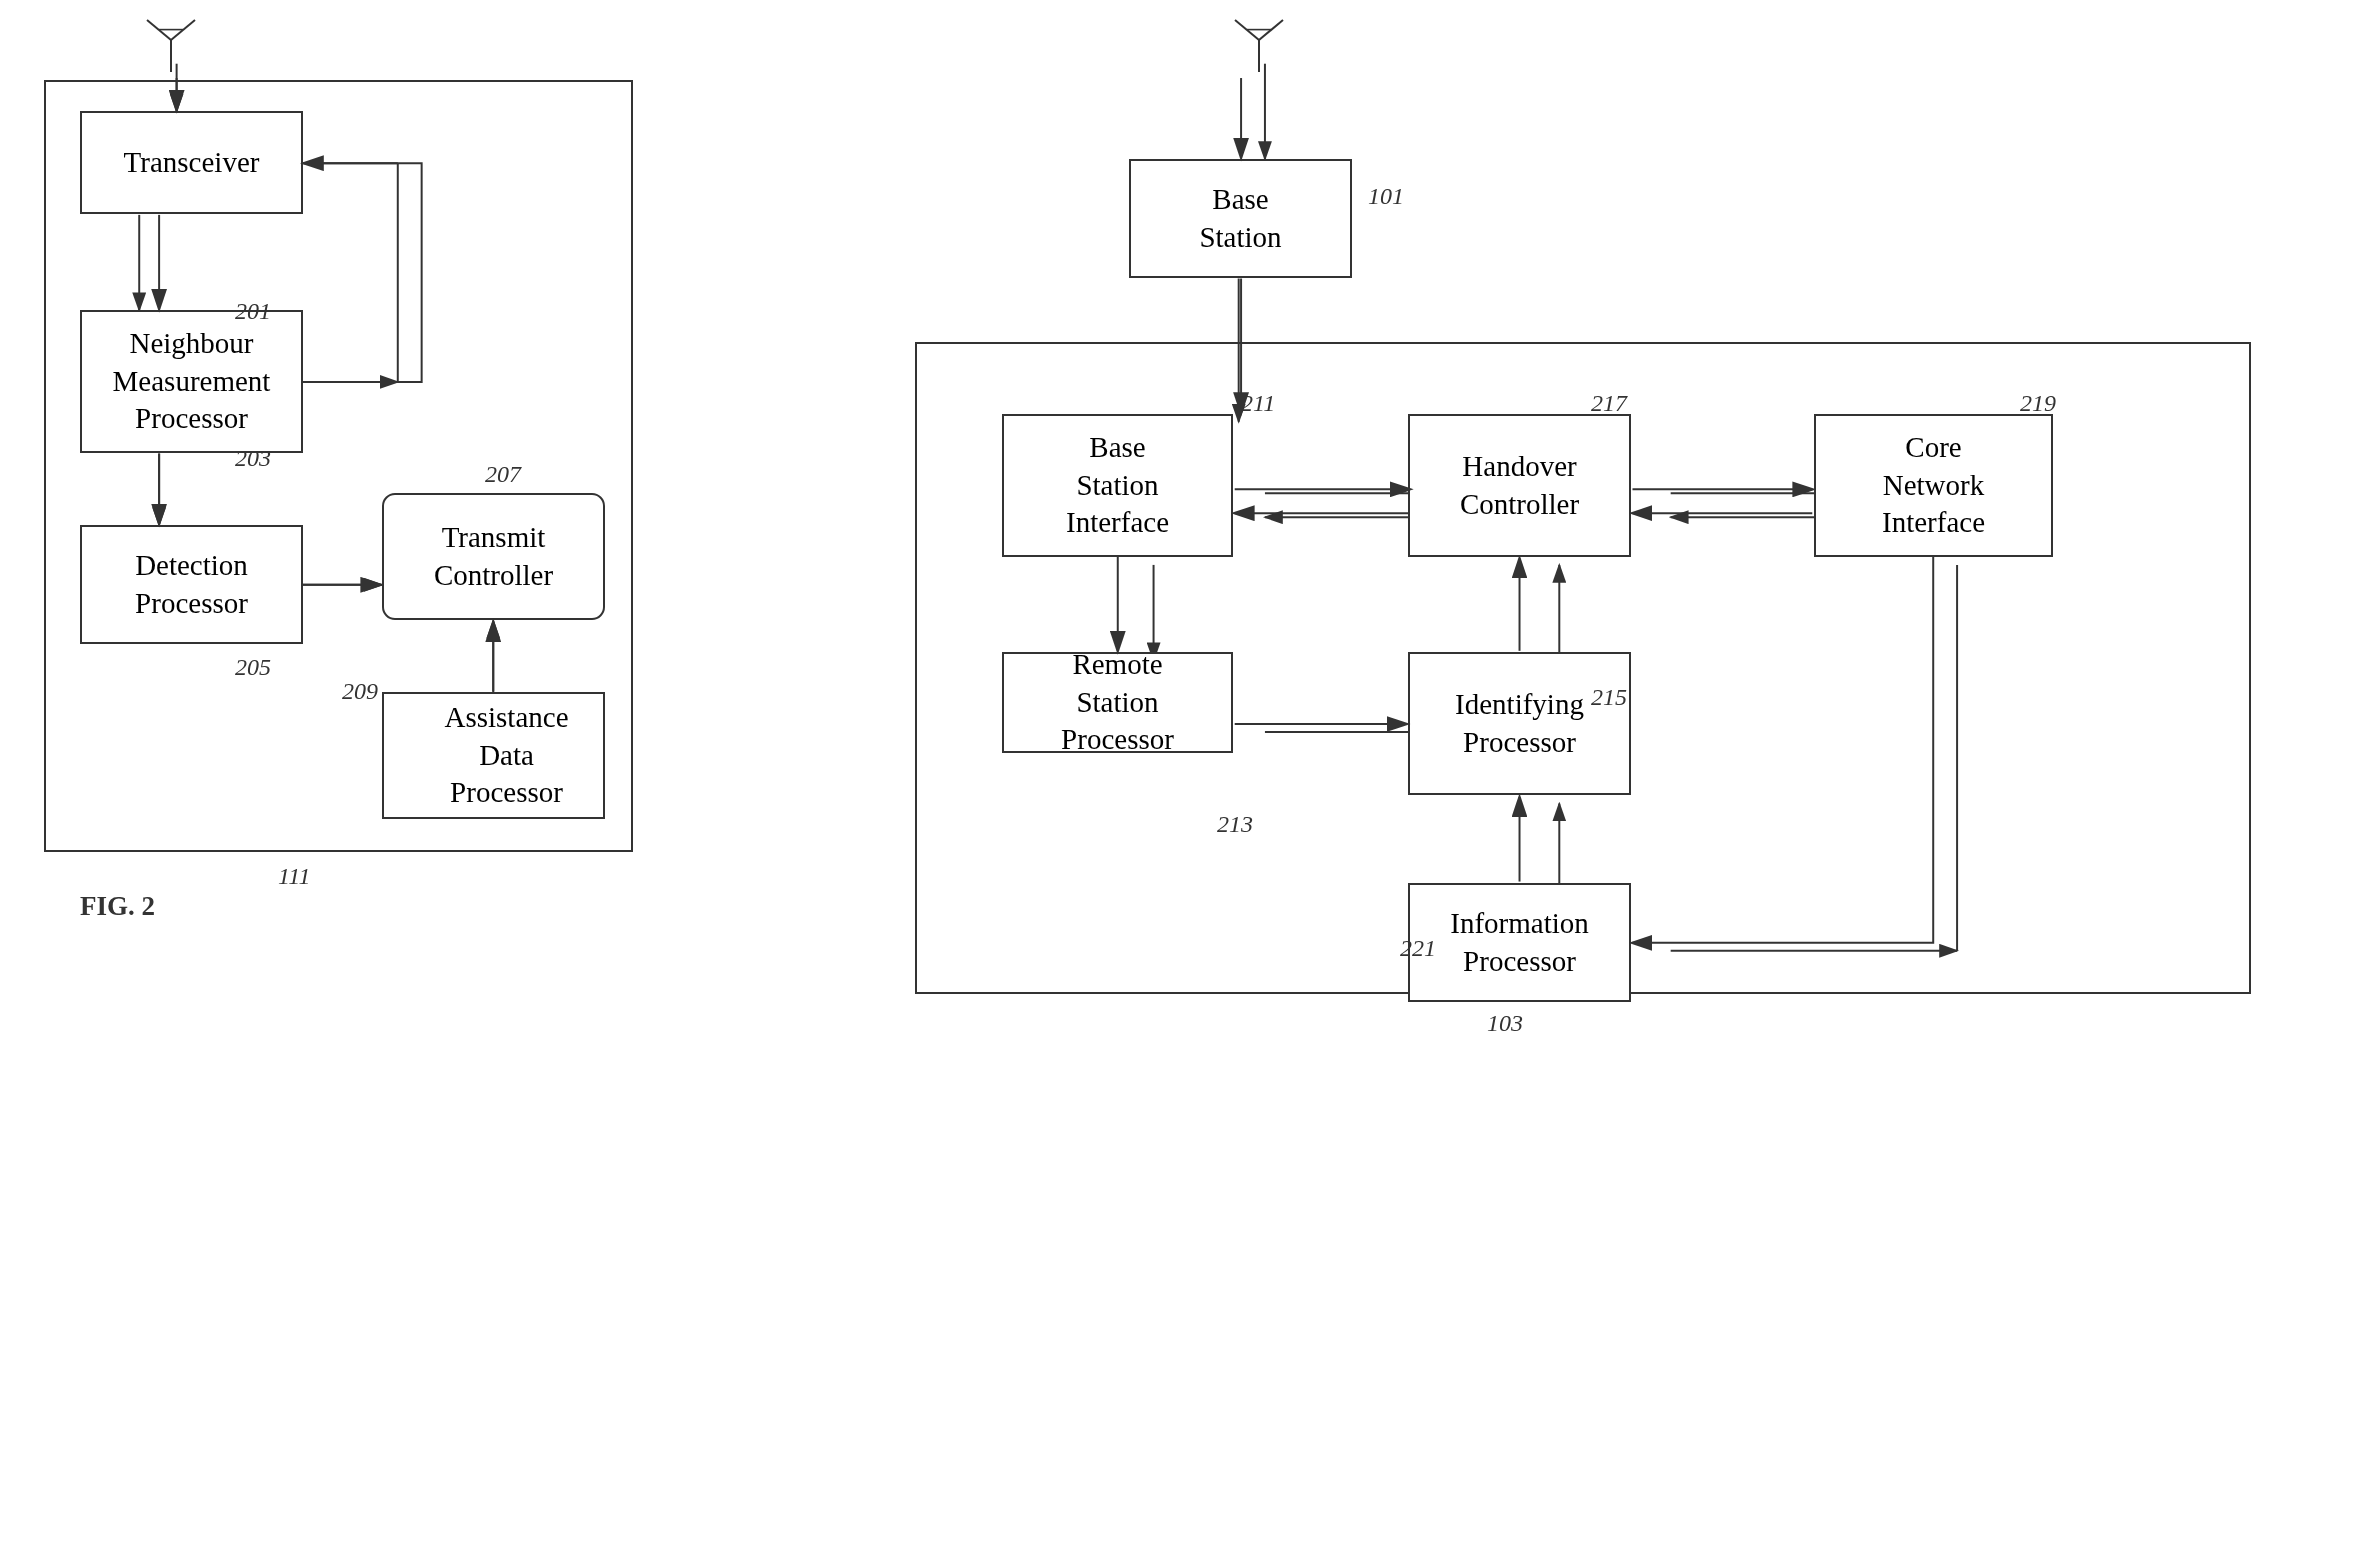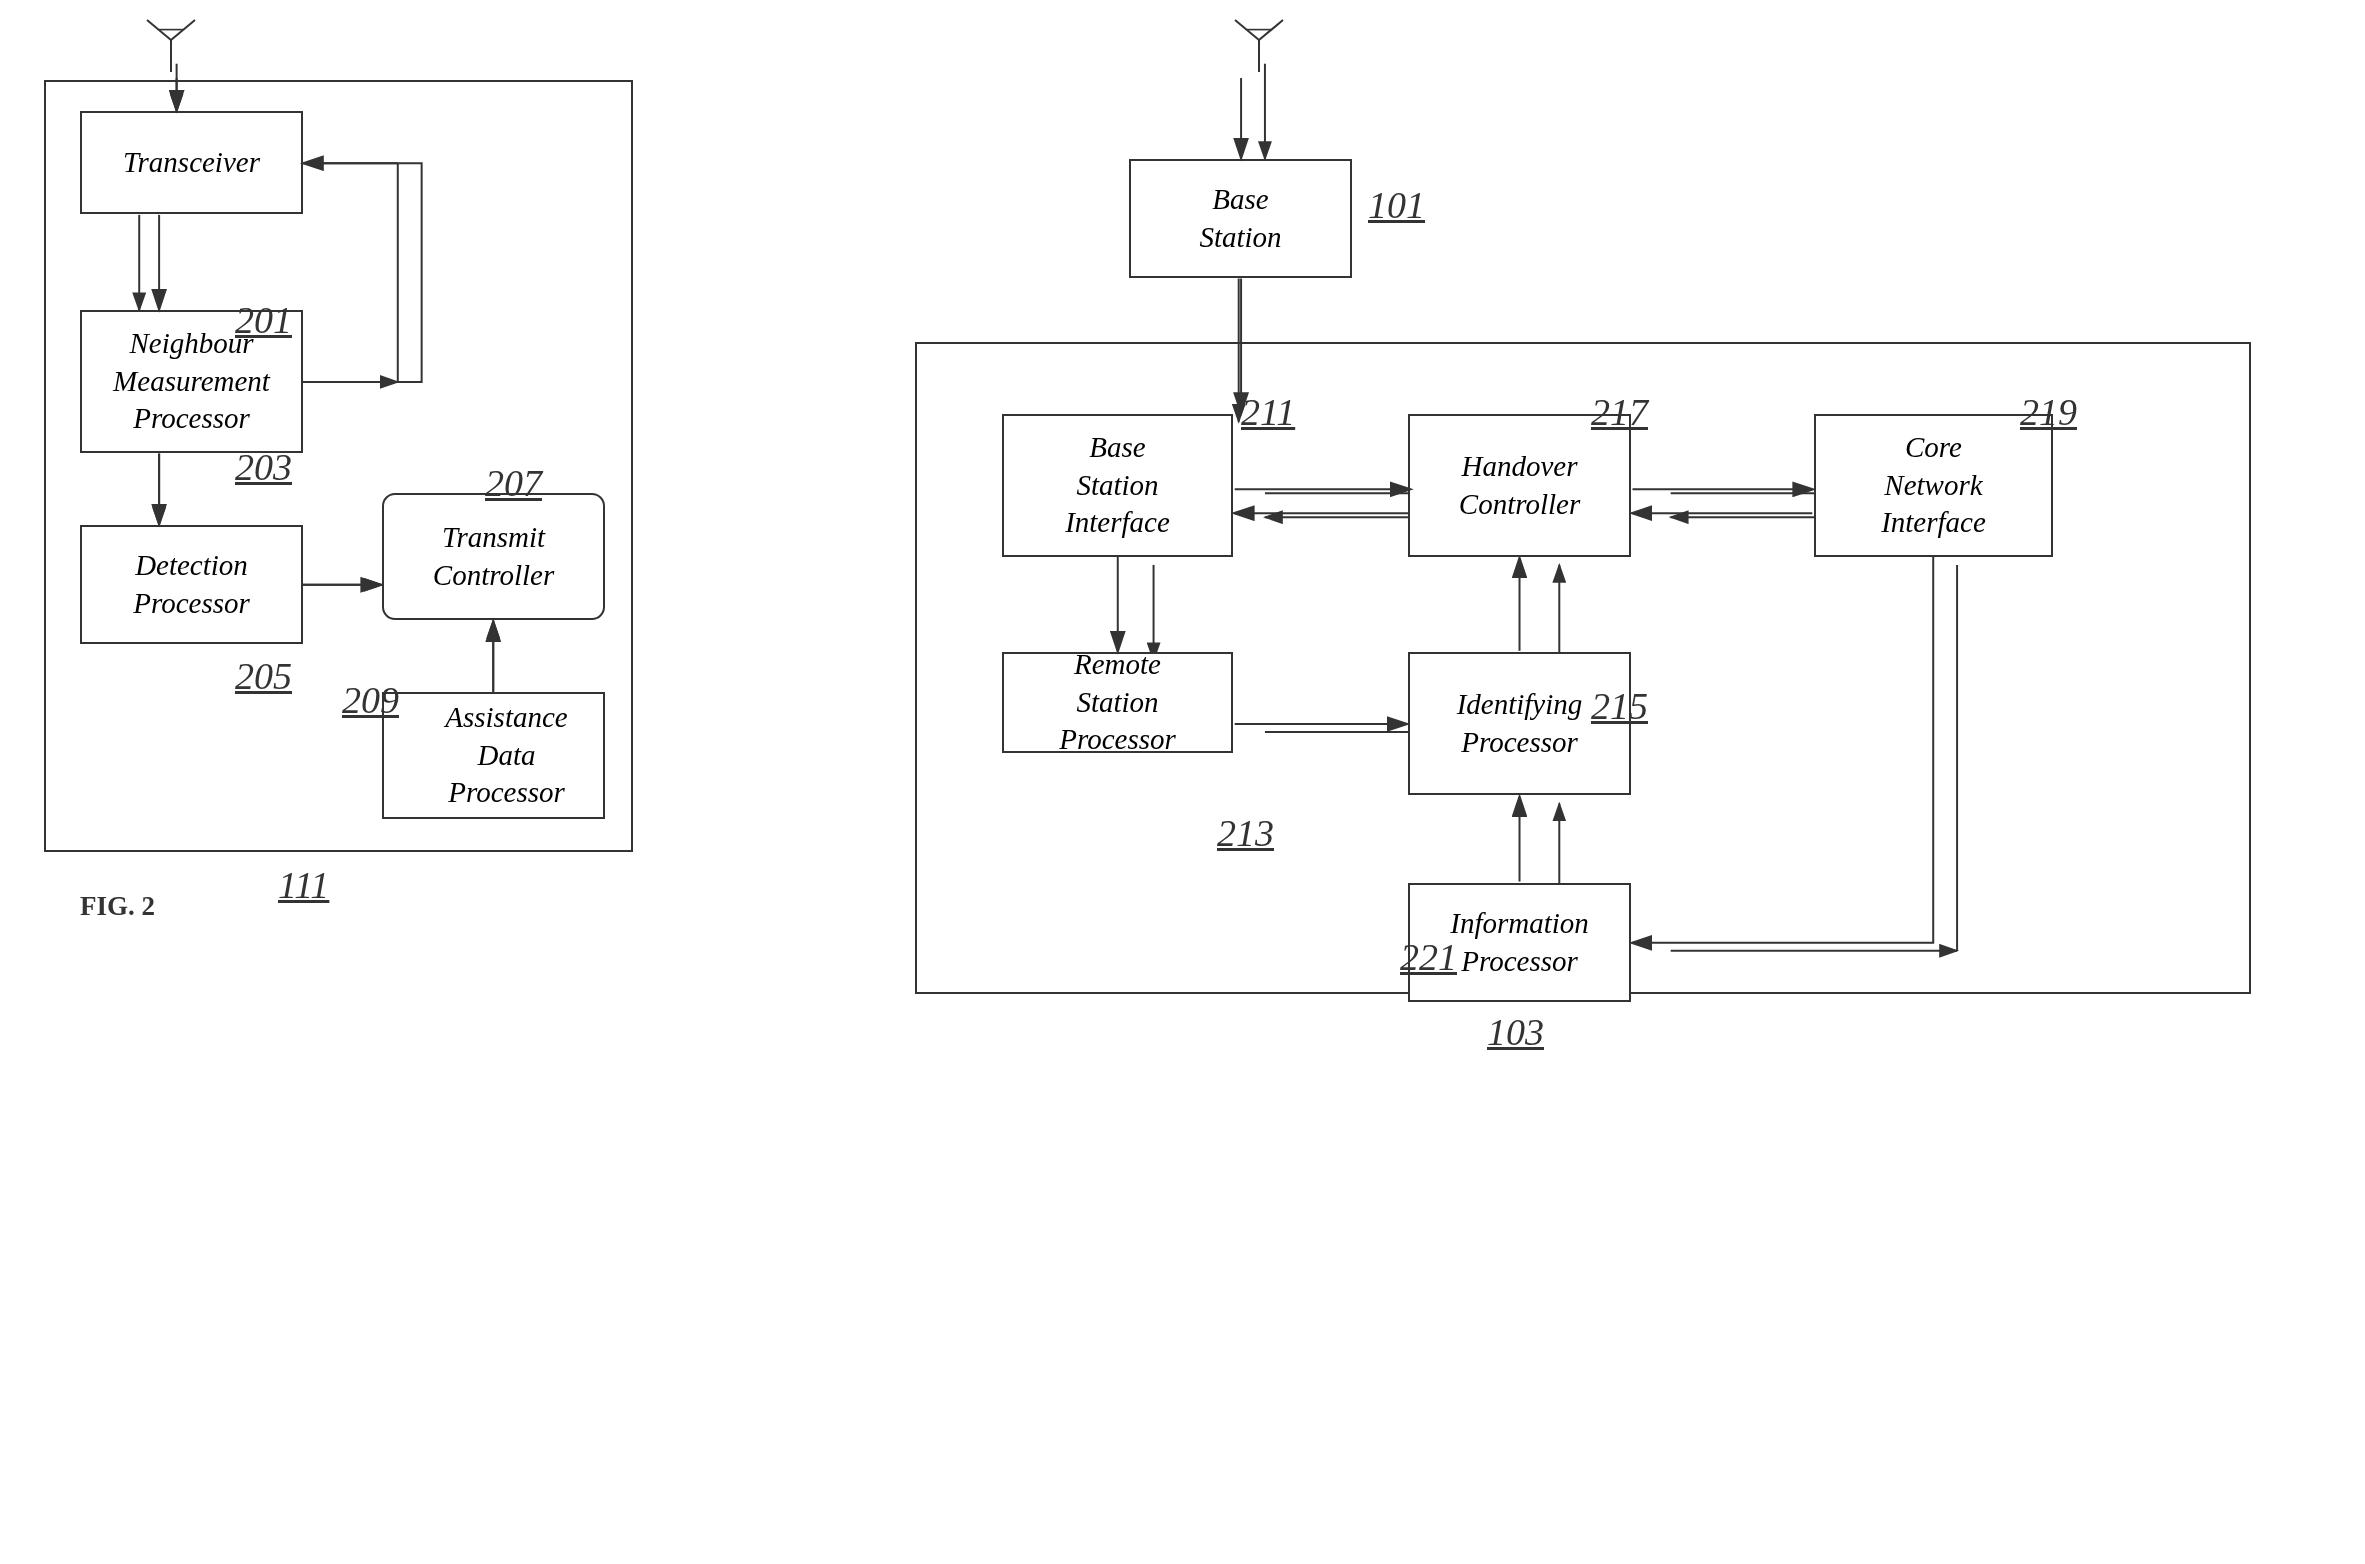--- a/index.html
+++ b/index.html
@@ -23,35 +23,33 @@
       position: absolute;
       border: 2.4px solid #333;
       background: #fff;
       display: flex;
       align-items: center;
       justify-content: center;
       text-align: center;
       font-size: 29px;
       line-height: 1.3;
       padding: 8px;
-      font-style: italic;
     }
 
     .outer-box {
       position: absolute;
       border: 2.4px solid #333;
       background: transparent;
     }
 
     .label {
       position: absolute;
-      font-size: 38px;
+      font-size: 24px;
       font-style: italic;
       color: #333;
-      text-decoration: underline;
     }
 
     .fig-label {
       position: absolute;
       font-size: 27px;
       font-weight: bold;
       color: #333;
     }
 
     

